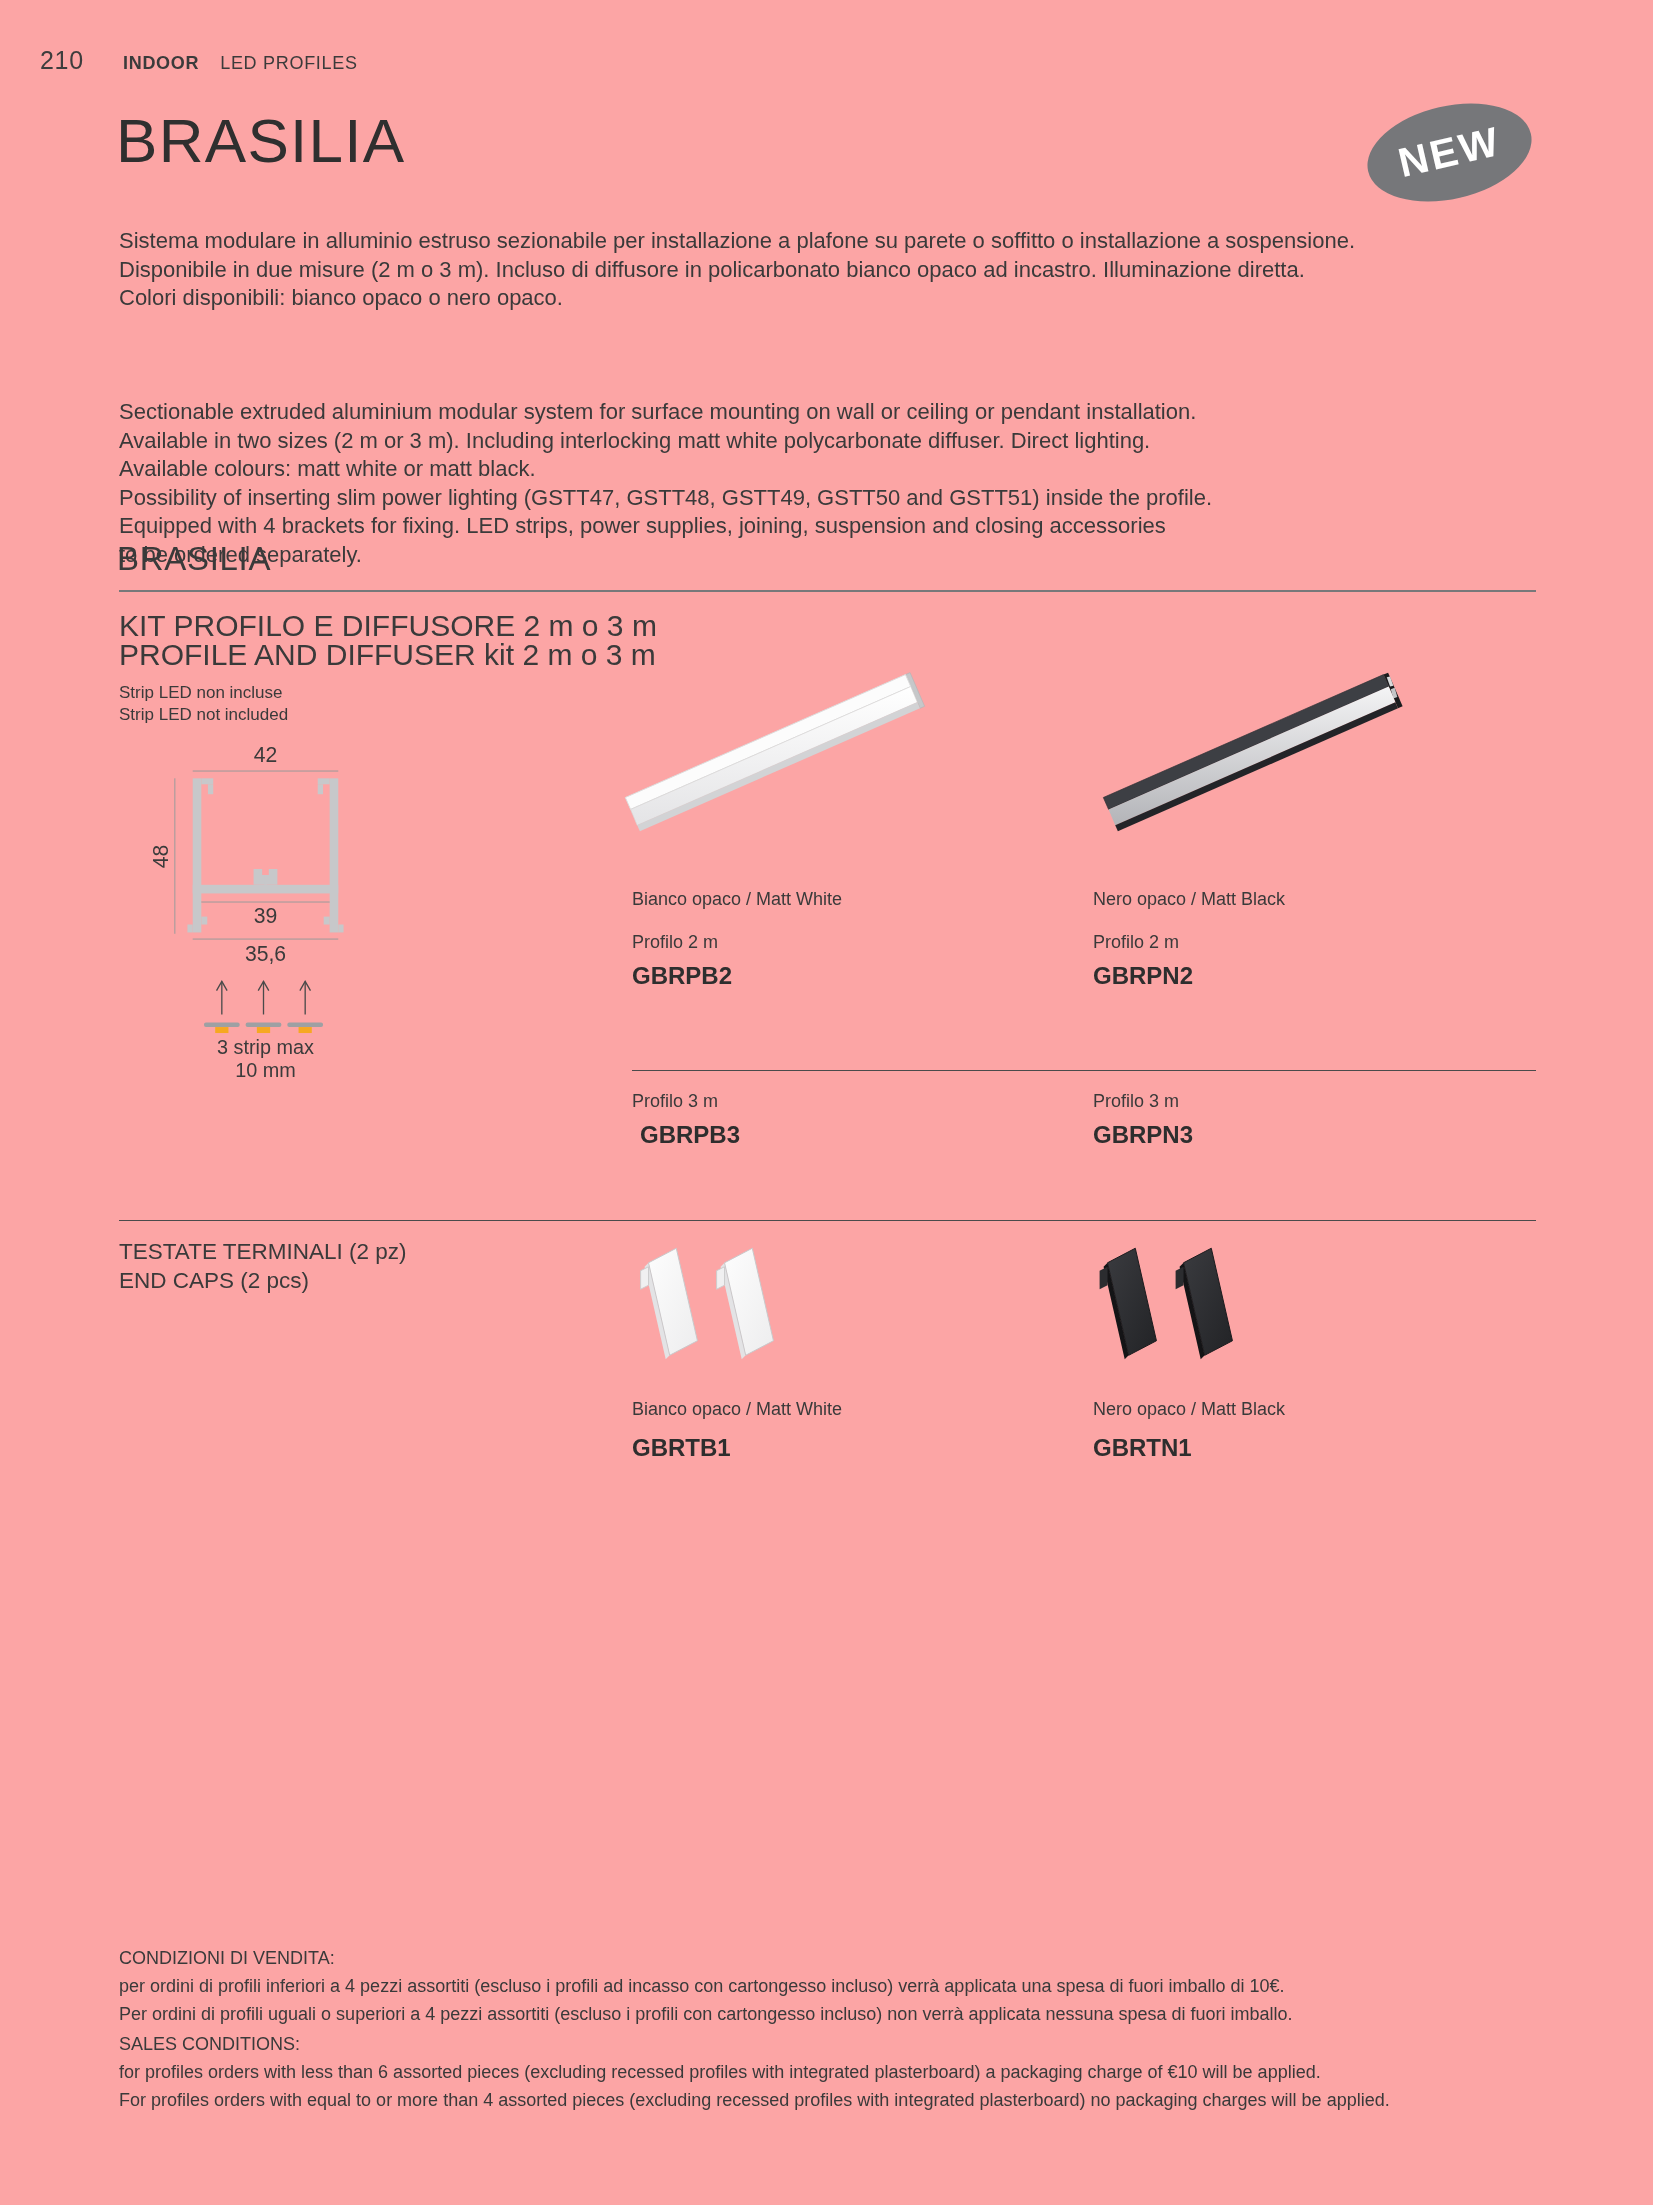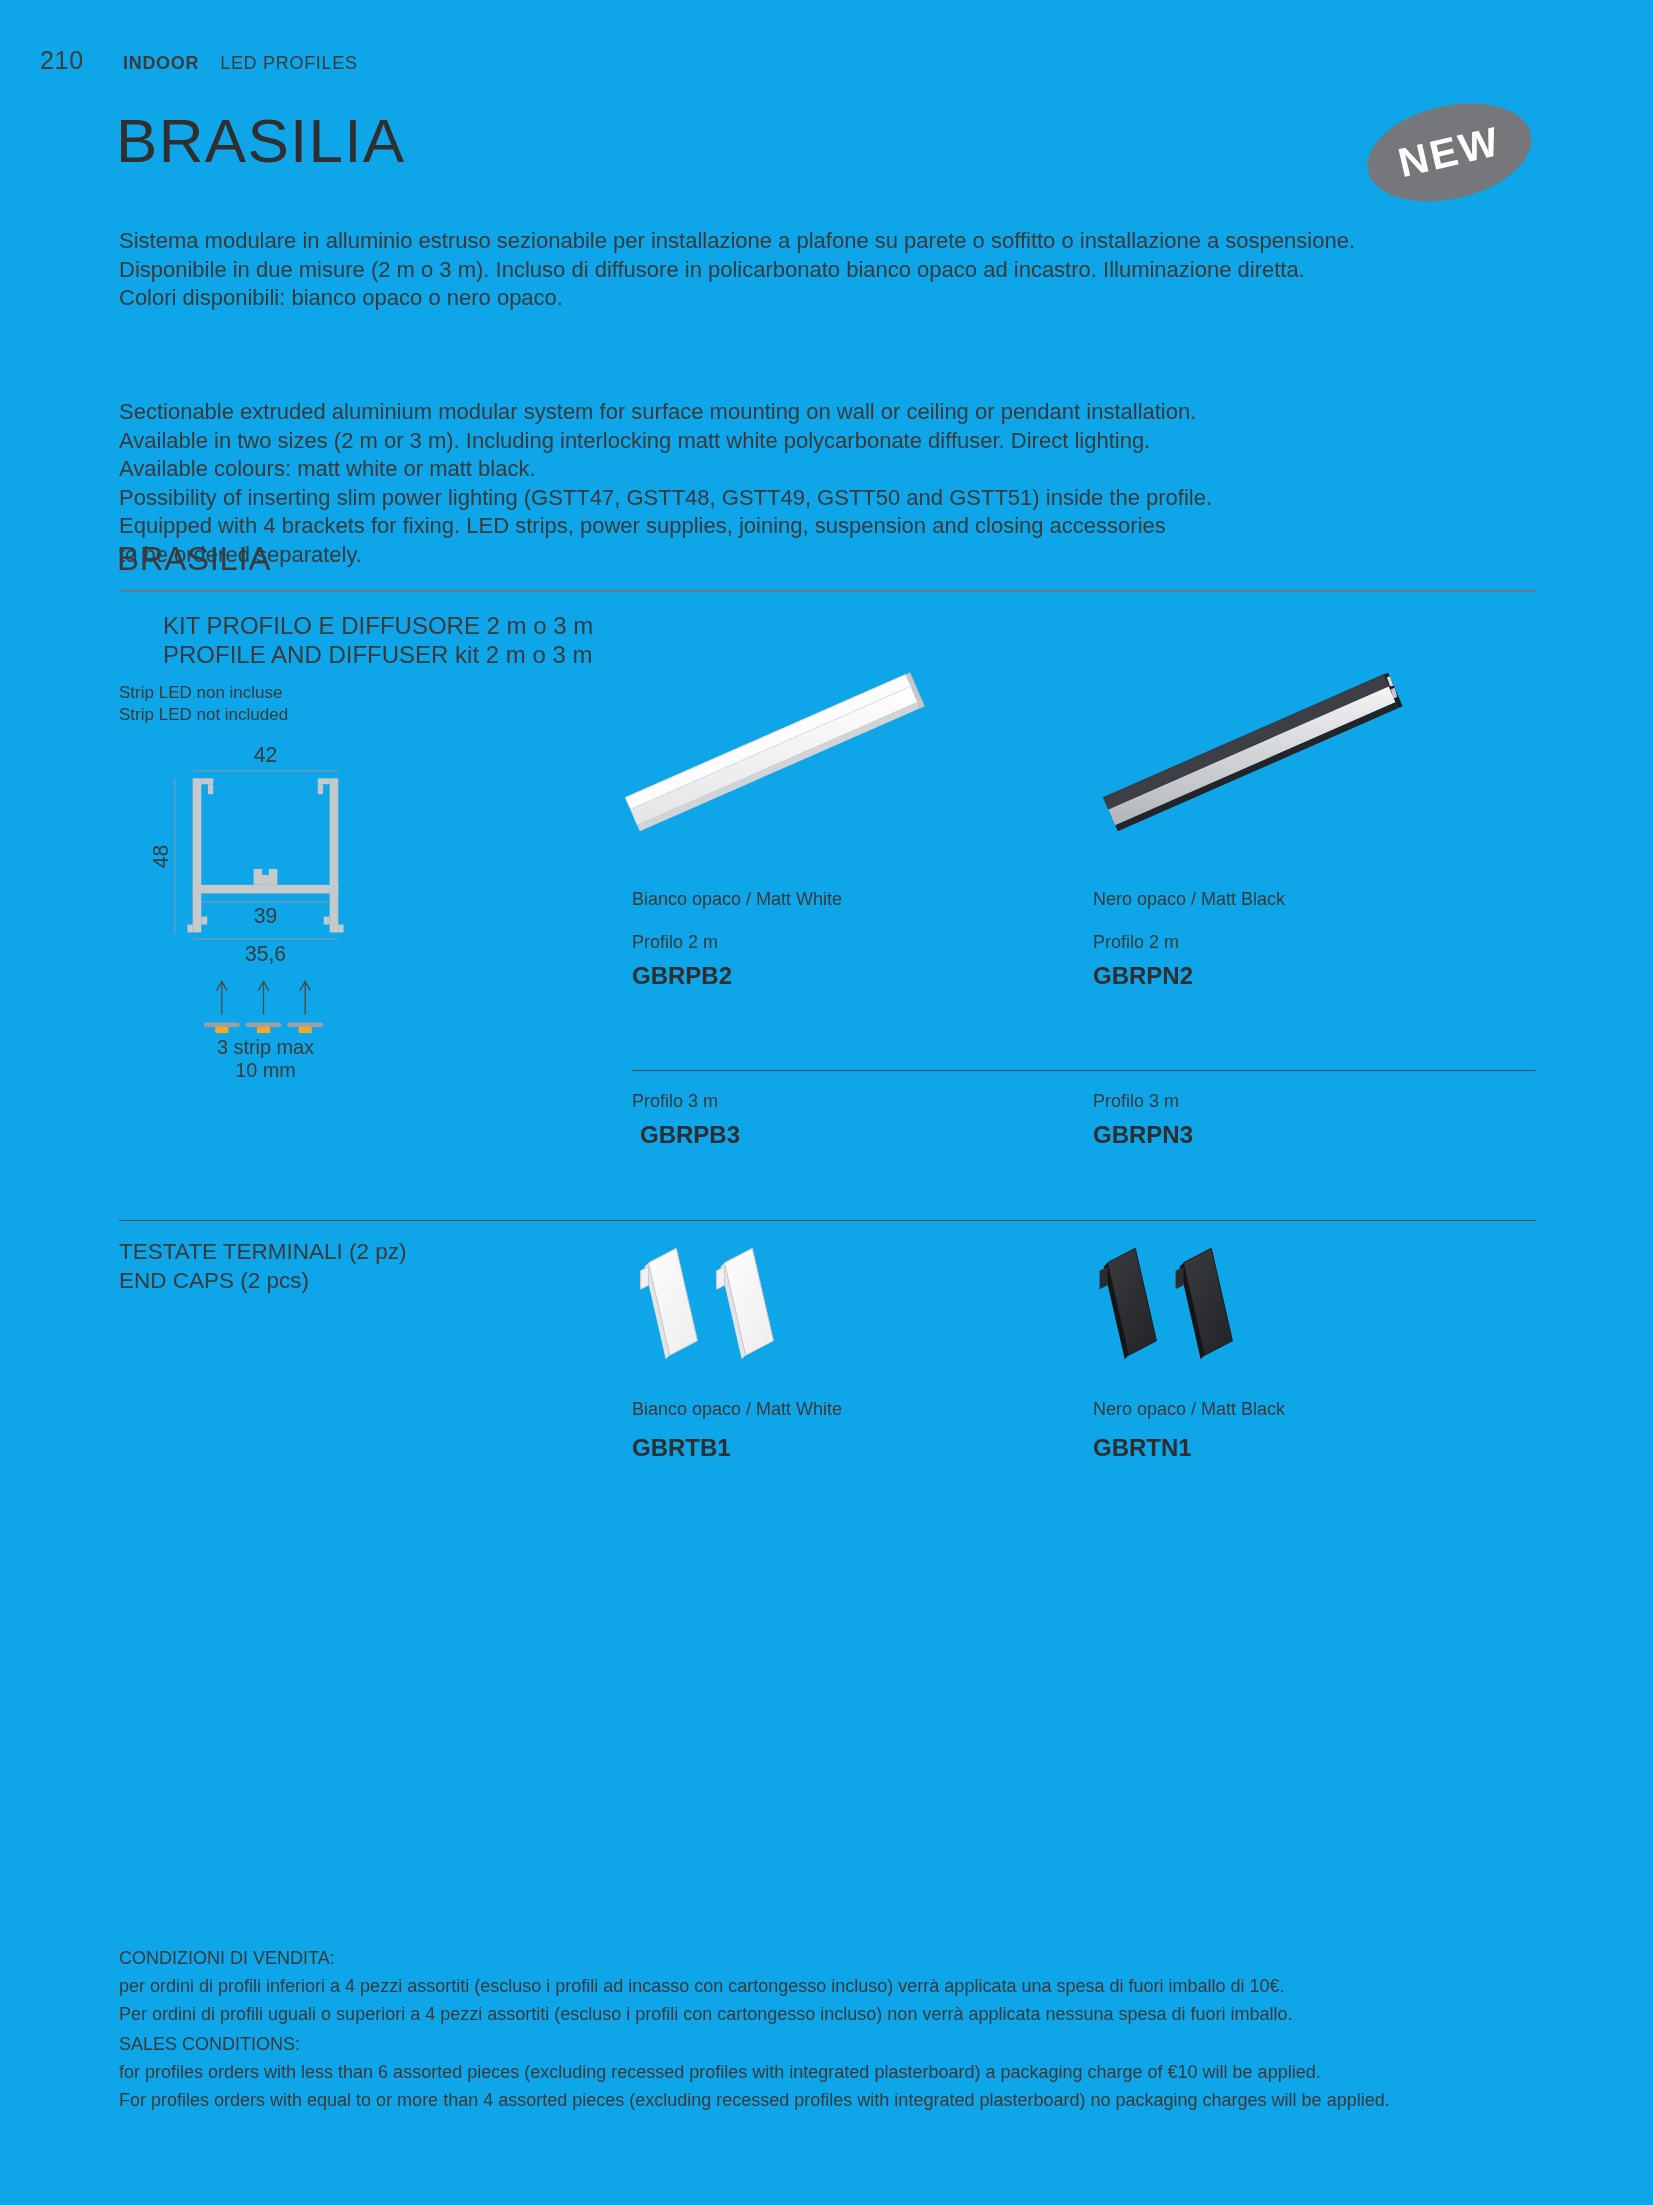--- a/index.html
+++ b/index.html
@@ -1,40 +1,40 @@
 <!DOCTYPE html>
 <html style="font-size:10.6px"><head>
 <meta charset="utf-8">
 <style>
   html,body{margin:0;padding:0;background:#ffffff;}
   #page{
     position:relative;
     width:1654px;height:2205px;
-    background:#0ea5e9;
+    background:#fca5a5;
     font-family:"Liberation Sans", sans-serif;
     color:#3a3a3a;
     overflow:hidden;
   }
   .abs{position:absolute;}
   .pagenum{left:40px;top:46px;font-size:25px;font-weight:400;color:#3d3d3d;letter-spacing:0.7px;}
   .cat{left:123px;top:53px;font-size:18px;color:#3b3b3b;letter-spacing:0.7px;}
   .cat b{font-weight:700;margin-right:21px;}
   .title{left:116px;top:105px;font-size:62px;font-weight:300;color:#2f2f2f;letter-spacing:1.3px;}
   .para{left:119px;font-size:22px;line-height:28.5px;color:#3a3a3a;margin-top:36px;}
   .badge{
     left:1366px;top:106px;width:167px;height:93px;
     border-radius:50%;
     display:flex;align-items:center;justify-content:center;
     transform:rotate(-13deg);
   }
   .badge span{color:#ffffff;font-size:41px;font-weight:700;letter-spacing:2.6px;}
   .sechead{left:117px;top:540px;font-size:33px;font-weight:300;color:#3a3a3a;letter-spacing:0.7px;}
   .rule{height:1.3px;background:#4a4a4b;}
   .rule-thick{height:2px;background:#77787a;}
-  .kittitle{left:119px;top:611px;font-size:24px;line-height:29px;color:#3a3a3a;margin-left:44px;}
+  .kittitle{left:119px;top:611px;font-size:30px;line-height:29px;color:#3a3a3a;}
   .stripnote{left:119px;top:682px;font-size:17px;line-height:22px;color:#3a3a3a;}
   .collabel{font-size:18px;color:#3a3a3a;}
   .code{font-size:24px;font-weight:700;color:#2e2e2e;}
   .smallhead{font-size:22.5px;line-height:29px;color:#3a3a3a;}
   .cond{font-size:18px;line-height:28px;color:#3a3a3a;}
   svg text{font-family:"Liberation Sans", sans-serif;fill:#3b3b3b;}
 </style>
 </head>
 <body>
 

